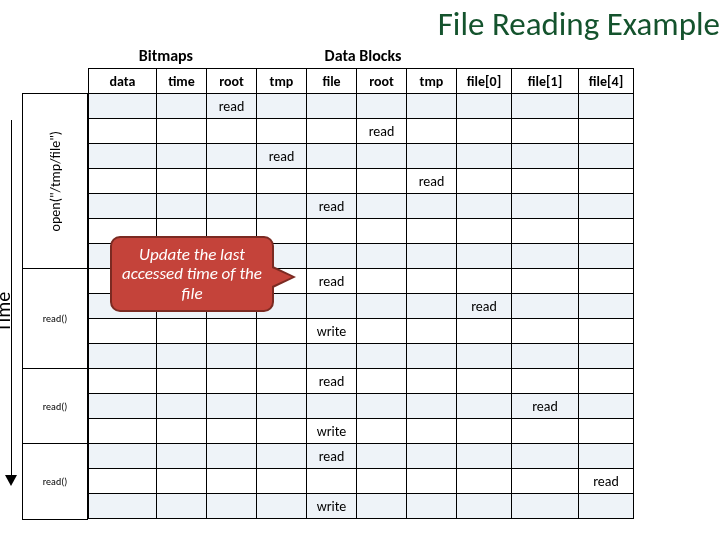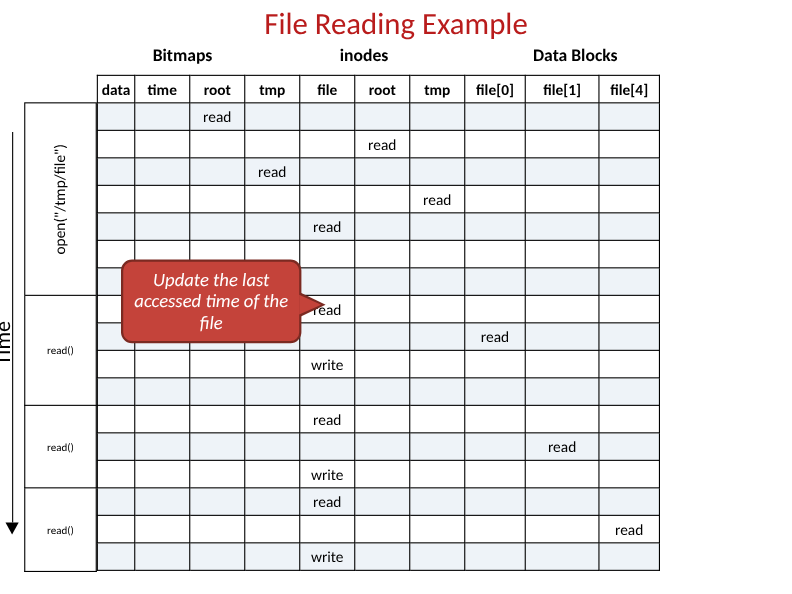--- a/index.html
+++ b/index.html
@@ -5,24 +5,24 @@
   * { box-sizing: border-box; margin: 0; padding: 0; }
   body {
     font-family: "Calibri", "Segoe UI", Arial, sans-serif;
     width: 720px;
     height: 540px;
     background: #fff;
     position: relative;
     overflow: hidden;
   }
   .title {
-    text-align: center;
-    font-size: 28px;
+    text-align: right;
+    font-size: 33px;
     font-weight: 400;
-    color: #b91c1c;
+    color: #14532d;
     padding-top: 4px;
     padding-bottom: 2px;
   }
   .header-groups {
     display: flex;
     font-weight: 700;
     font-size: 16px;
     color: #000;
     margin-left: 88px;
   }
@@ -43,21 +43,21 @@
     border: 1px solid #000;
     height: 25px;
     font-size: 14px;
     text-align: center;
     vertical-align: middle;
     padding: 0 2px;
   }
   th { font-weight: 700; background: #fff; }
   tr.stripe td { background: #eef3f8; }
   tr.white td { background: #fff; }
-  .c0{width:34px}.c1{width:50px}.c2{width:50px}.c3{width:50px}.c4{width:50px}.c5{width:50px}.c6{width:50px}.c7{width:55px}.c8{width:67px}.c9{width:55px}
+  .c0{width:68px}.c1{width:50px}.c2{width:50px}.c3{width:50px}.c4{width:50px}.c5{width:50px}.c6{width:50px}.c7{width:55px}.c8{width:67px}.c9{width:55px}
   .row-label-col {
     position: absolute;
     left: 22px;
     top: 68px;
   }
   .row-label {
     border: 1.5px solid #000;
     border-top: none;
     font-size: 10px;
     display: flex;
@@ -149,21 +149,20 @@
     z-index: 9;
   }
 </style>
 </head>
 <body>
 
 <div class="title">File Reading Example</div>
 
 <div class="header-groups">
   <div class="hg hg-bitmaps">Bitmaps</div>
-  <div class="hg hg-inodes">inodes</div>
   <div class="hg hg-datablocks">Data Blocks</div>
 </div>
 
 <div class="time-axis">
   <div class="time-label">Time</div>
   <div class="time-line"></div>
   <div class="time-arrow"></div>
 </div>
 
 <div class="row-label-col">

